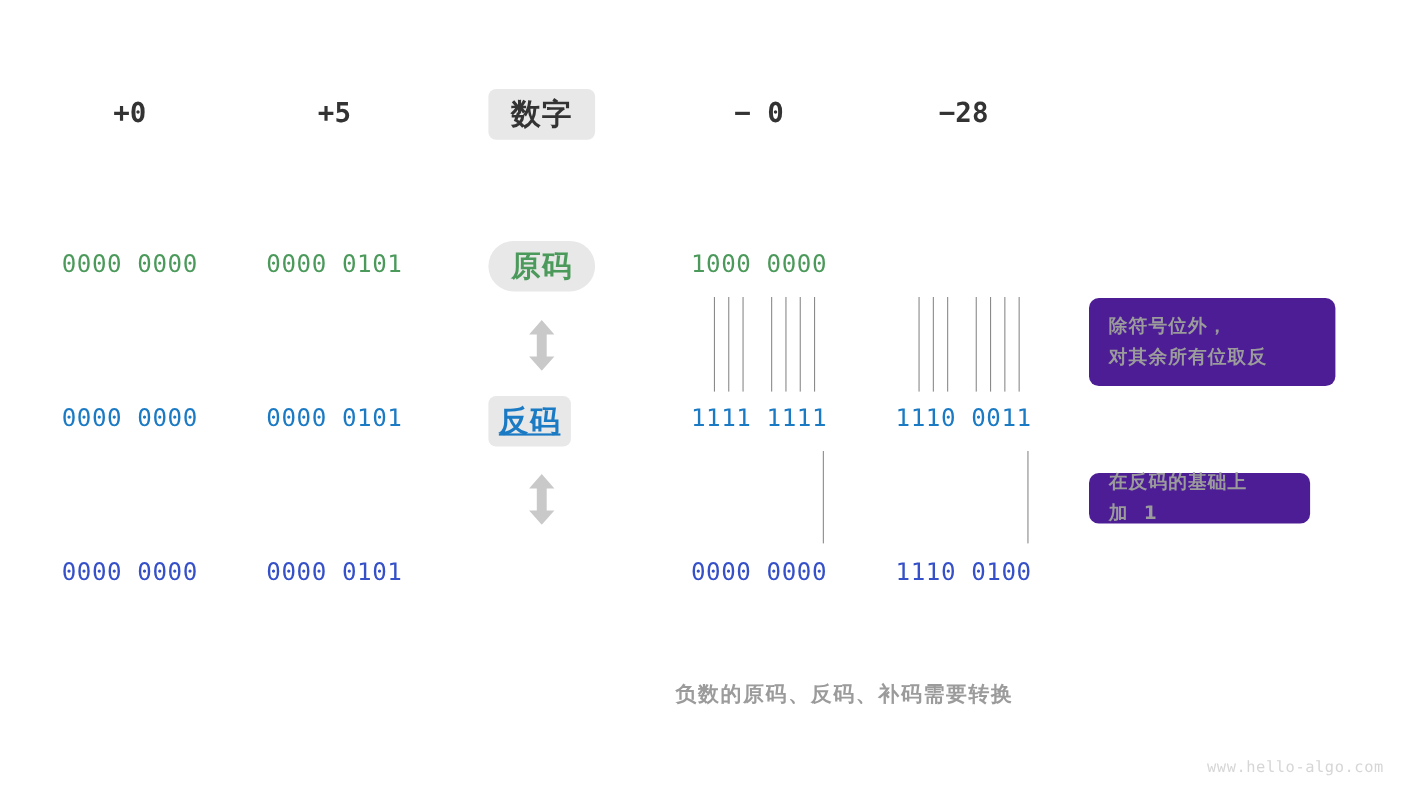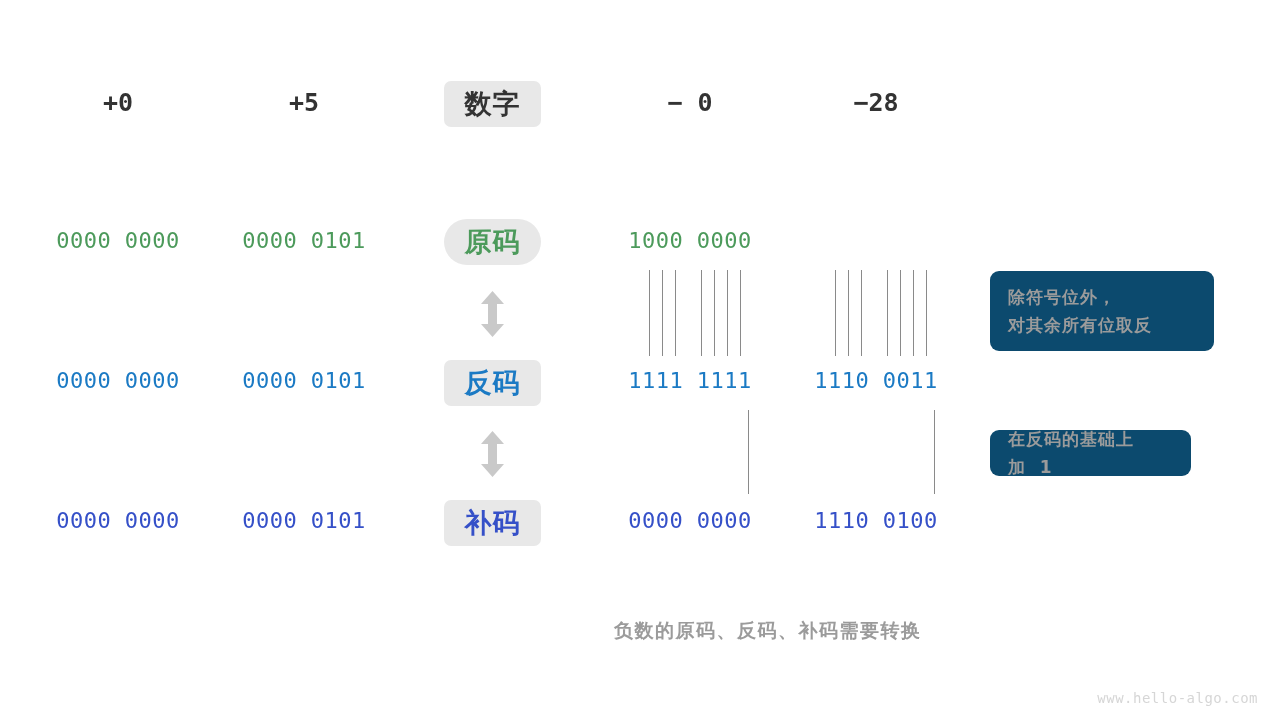--- a/index.html
+++ b/index.html
@@ -57,21 +57,21 @@
     color: #333333;
     letter-spacing: 1px;
   }
   .badge.green  { color: #4c9a5b; }
   .badge.blue   { color: #1b7ac4; }
   .badge.indigo { color: #3550c8; }
 
   
   .note {
     position: absolute;
-    background: #0c4a6e;
+    background: #4c1d95;
     border-radius: 9px;
     color: #9b9b9b;
     font-size: 17px;
     font-weight: bold;
     line-height: 28px;
     display: flex;
     flex-direction: column;
     justify-content: center;
     padding: 0 18px;
     box-sizing: border-box;
@@ -132,31 +132,30 @@
 
   <div class="badge green" style="left:444px; top:219px; width:97px; height:46px;border-radius:23px;">原码</div>
 
   <div class="cell bits green" style="left:610px; top:228px; width:160px;">1000 0000</div>
 
 
   <div class="cell bits blue" style="left:38px; top:368px; width:160px;">0000 0000</div>
 
   <div class="cell bits blue" style="left:224px; top:368px; width:160px;">0000 0101</div>
 
-  <div class="badge blue" style="left:444px; top:360px; width:97px; height:46px;">反码</div>
+  <div class="badge blue" style="left:444px; top:360px; width:75px; height:46px;text-decoration:underline;">反码</div>
 
   <div class="cell bits blue" style="left:610px; top:368px; width:160px;">1111 1111</div>
 
   <div class="cell bits blue" style="left:796px; top:368px; width:160px;">1110 0011</div>
 
   <div class="cell bits indigo" style="left:38px; top:508px; width:160px;">0000 0000</div>
 
   <div class="cell bits indigo" style="left:224px; top:508px; width:160px;">0000 0101</div>
 
-  <div class="badge indigo" style="left:444px; top:500px; width:97px; height:46px;">补码</div>
 
   <div class="cell bits indigo" style="left:610px; top:508px; width:160px;">0000 0000</div>
 
   <div class="cell bits indigo" style="left:796px; top:508px; width:160px;">1110 0100</div>
 
   <div class="updown" style="left:479px; top:291px;">
     <svg width="27" height="46" viewBox="0 0 27 46">
       <path d="M13.5 0 L25 13 L18 13 L18 33 L25 33 L13.5 46 L2 33 L9 33 L9 13 L2 13 Z" fill="#c9c9c9"></path>
     </svg>
   </div>

